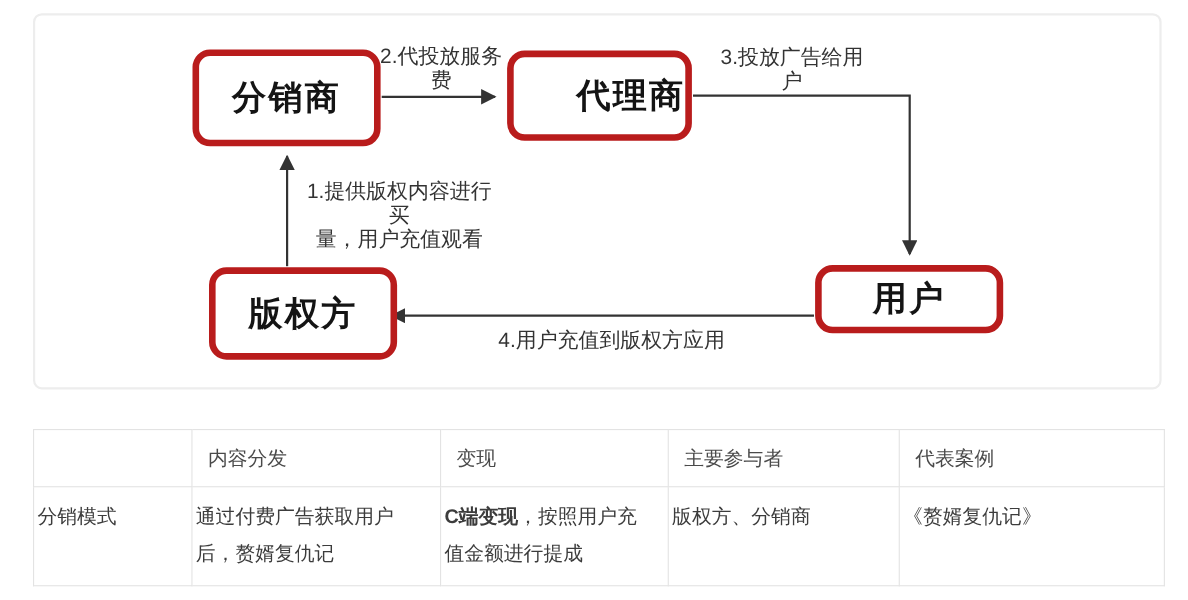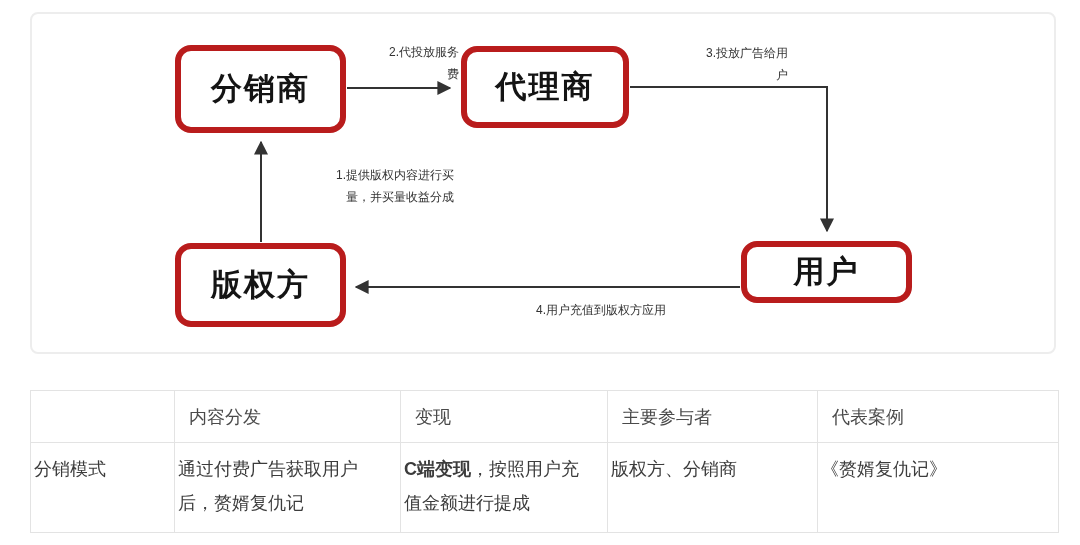--- a/index.html
+++ b/index.html
@@ -9,25 +9,25 @@
   
   .card{position:absolute;left:30px;top:12px;width:1026px;height:342px;
         background:#ffffff;border:2px solid #ededed;border-radius:8px;box-sizing:border-box;}
 
   .arrows{position:absolute;left:0;top:0;width:1080px;height:545px;pointer-events:none;}
 
   .node{position:absolute;display:flex;align-items:center;justify-content:center;
         background:#ffffff;border:6px solid #b91c1c;border-radius:16px;box-sizing:border-box;
         font-size:31px;font-weight:bold;color:#141414;letter-spacing:2px;}
   .node-distributor{left:175px;top:45px;width:171px;height:88px;}
-  .node-agent{left:461px;top:46px;width:168px;height:82px;}
-  .node-copyright{left:175px;top:243px;width:171px;height:84px;}
+  .node-agent{left:461px;top:46px;width:168px;height:82px;justify-content:flex-end;}
+  .node-copyright{left:190px;top:243px;width:171px;height:84px;}
   .node-user{left:741px;top:241px;width:171px;height:62px;}
 
-  .edge-label{position:absolute;font-size:12px;line-height:22px;color:#333333;text-align:right;}
+  .edge-label{position:absolute;font-size:19px;line-height:22px;color:#333333;text-align:center;}
   .edge2-label{left:343px;top:41px;width:116px;}
   .edge3-label{left:652px;top:42px;width:136px;}
   .edge1-label{left:272px;top:164px;width:182px;}
   .edge4-label{left:446px;top:299px;width:220px;}
 
   
   .info-table{position:absolute;left:30px;top:390px;width:1028px;border-collapse:collapse;
               table-layout:fixed;font-size:18px;color:#3c3c3c;}
   .info-table th,.info-table td{border:1px solid #e3e3e3;text-align:left;font-weight:normal;
               box-sizing:border-box;}
@@ -76,21 +76,21 @@
     <div>费</div>
   </div>
 
   <div class="edge-label edge3-label">
     <div>3.投放广告给用</div>
     <div>户</div>
   </div>
 
   <div class="edge-label edge1-label">
     <div>1.提供版权内容进行买</div>
-    <div>量，并买量收益分成</div>
+    <div>量，用户充值观看</div>
   </div>
 
   <div class="edge-label edge4-label">
     <div>4.用户充值到版权方应用</div>
   </div>
 
   <table class="info-table">
     <colgroup>
       <col style="width:144px">
         <col style="width:226px">

